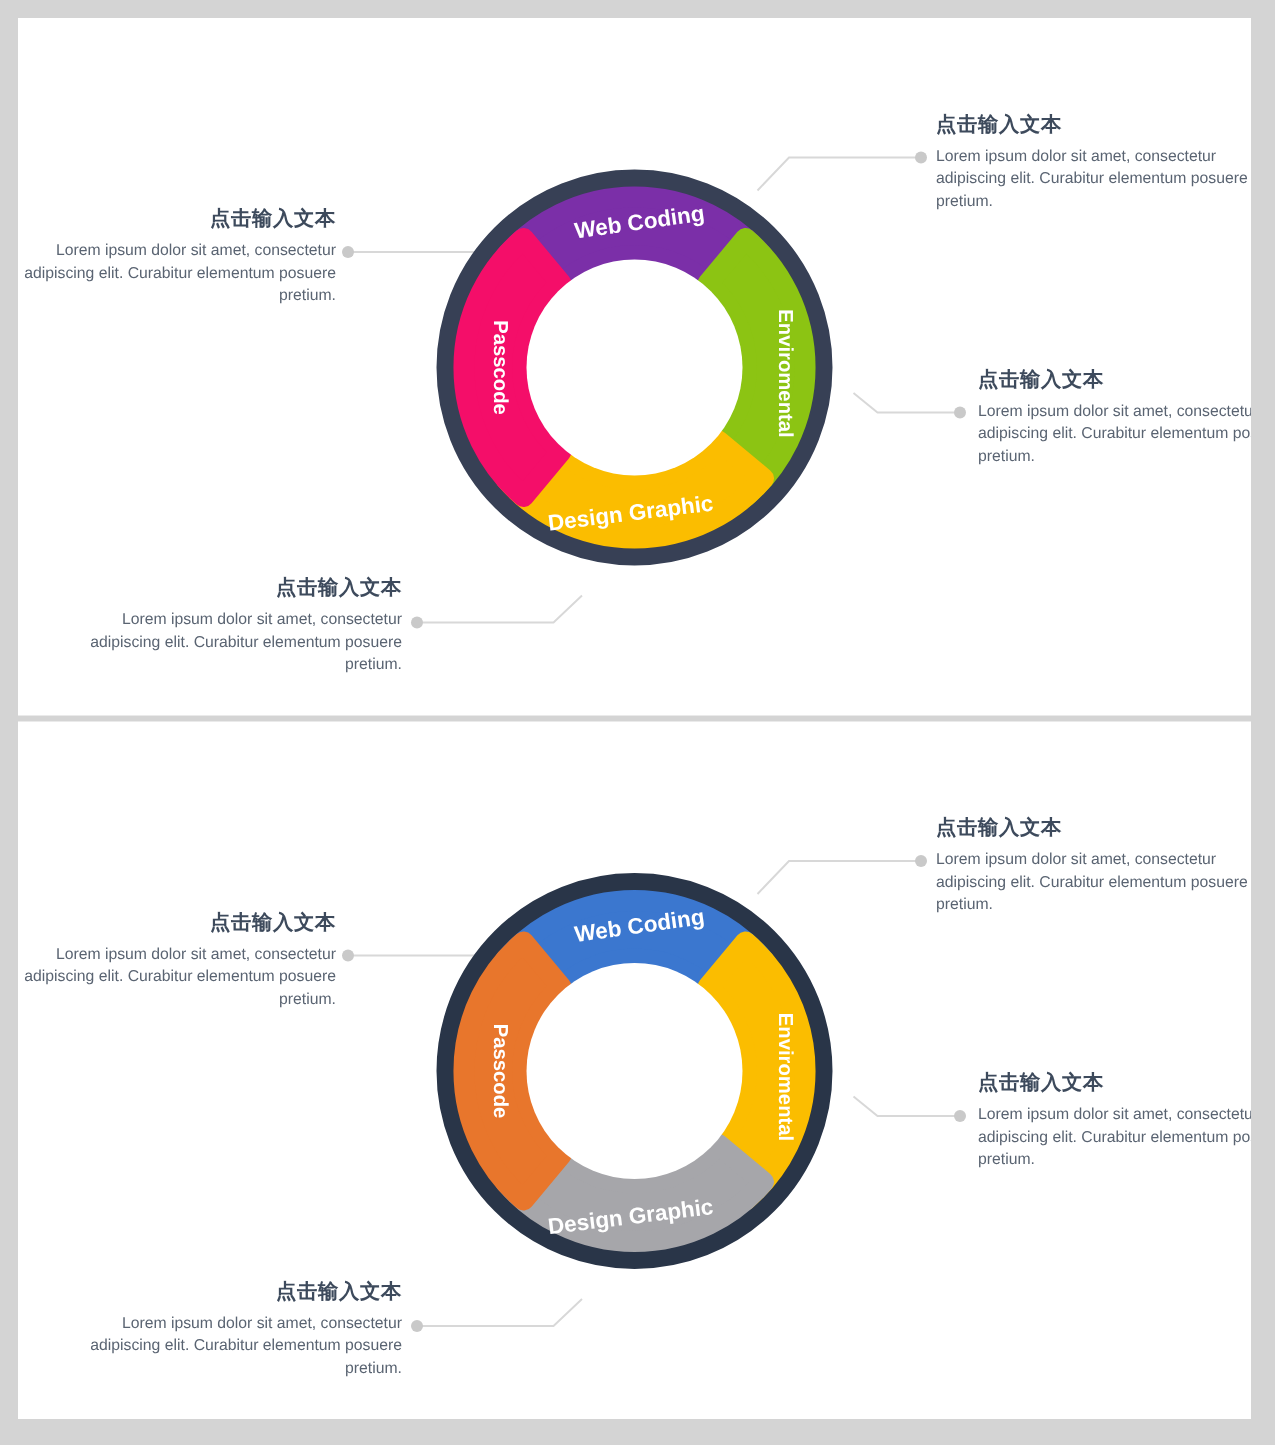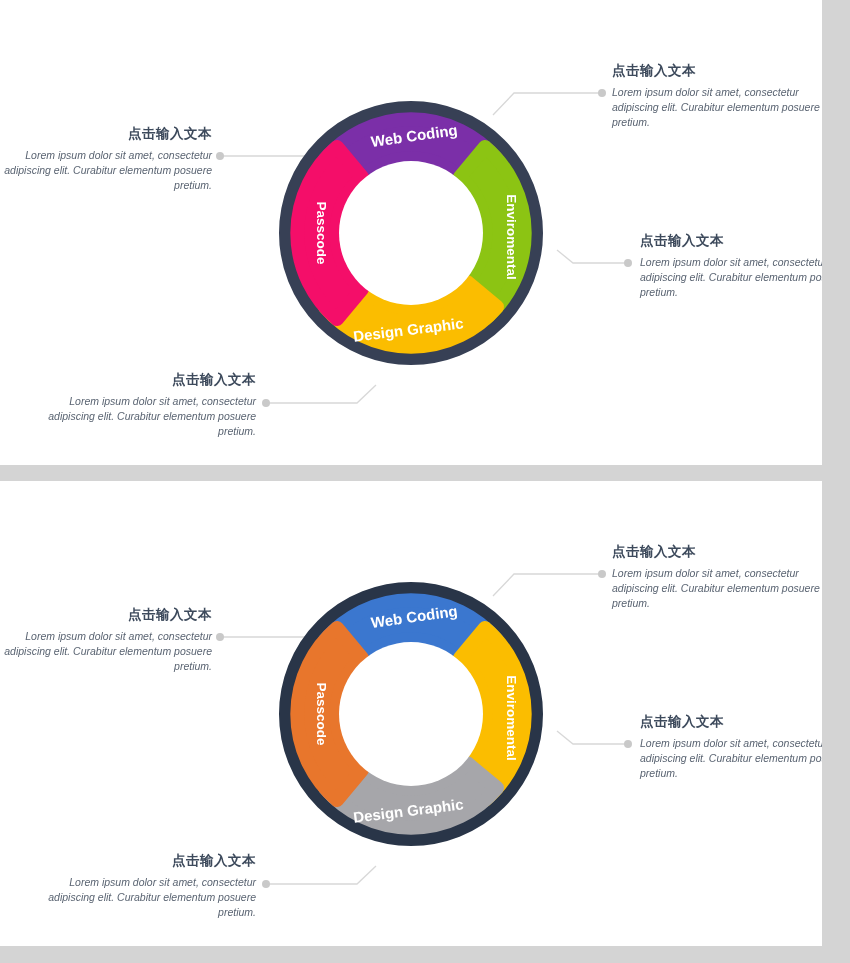--- a/index.html
+++ b/index.html
@@ -10,24 +10,24 @@
   body {
     width: 850px;
     height: 963px;
     font-family: "Liberation Sans", sans-serif;
     overflow: hidden;
   }
   .deck {
     width: 850px;
     height: 963px;
     box-sizing: border-box;
-    padding: 0;
+    padding: 12px;
     display: flex;
     flex-direction: column;
-    gap: 16px;
+    gap: 4px;
     background: #d4d4d4;
   }
   .slide {
     position: relative;
     background: #ffffff;
     width: 822px;
     height: 465px;
     box-sizing: border-box;
     overflow: hidden;
     flex: none;
@@ -42,21 +42,20 @@
     font-size: 13.5px;
     font-weight: bold;
     color: #3d4a5c;
     margin-bottom: 5px;
     letter-spacing: .5px;
   }
   .callout .c-body {
     font-size: 10.5px;
     line-height: 1.45;
     color: #5a6472;
-    font-style: italic;
   }
   .callout.right { text-align: left; }
   .callout.left  { text-align: right; }
 
   
   .connectors {
     position: absolute;
     left: 0; top: 0;
     width: 822px; height: 465px;
     pointer-events: none;

